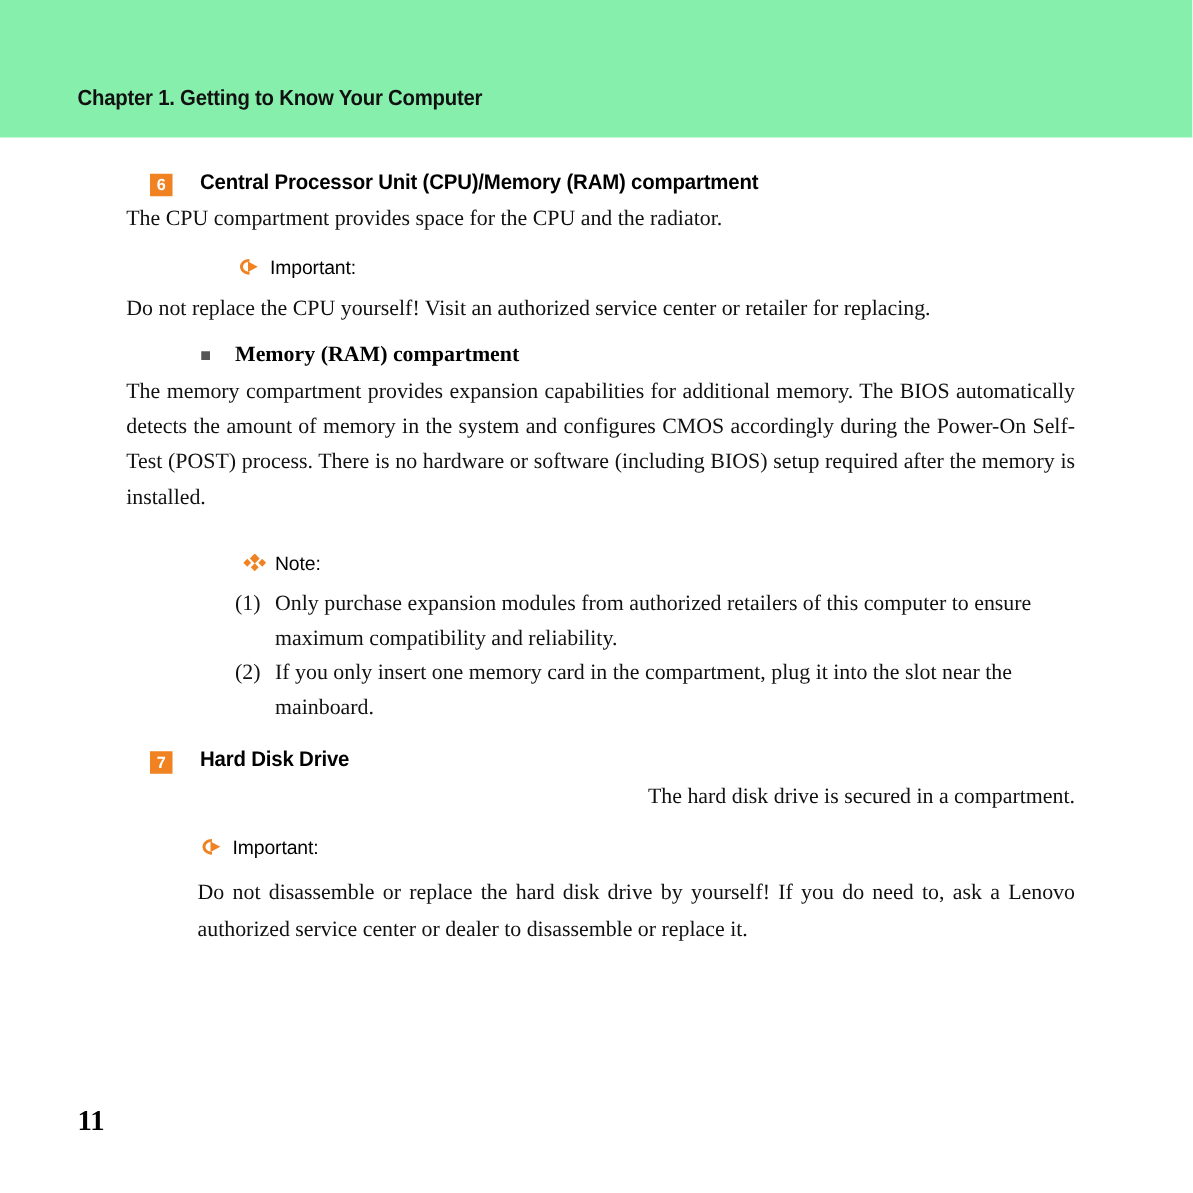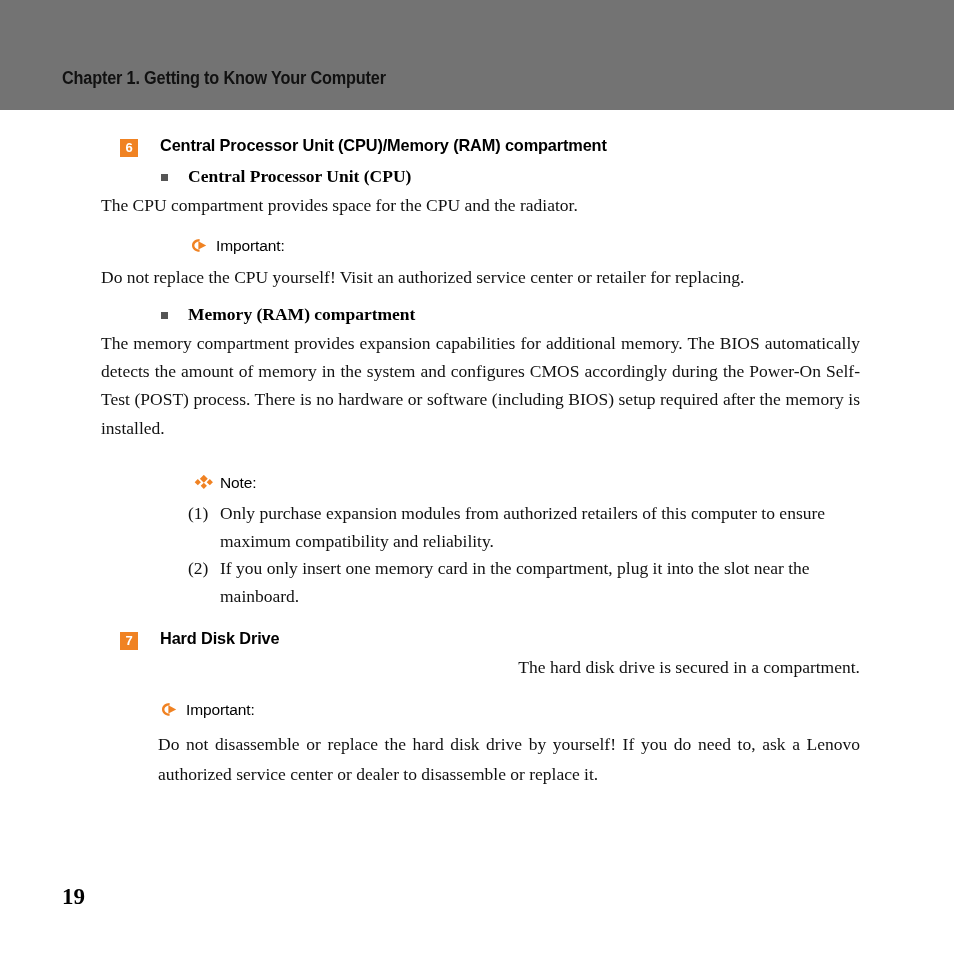--- a/index.html
+++ b/index.html
@@ -17,21 +17,21 @@
     color: #000000;
   }
 
   
   .header-band {
     position: absolute;
     left: 0;
     top: 0;
     width: 954px;
     height: 110px;
-    background: #737373;
+    background: #86efac;
   }
   .header-title {
     position: absolute;
     left: 62px;
     top: 68px;
     font-family: "Liberation Sans", "DejaVu Sans", sans-serif;
     font-weight: bold;
     font-size: 17.5px;
     letter-spacing: -0.2px;
     color: #111111;
@@ -188,24 +188,20 @@
 
 <div class="page">
 
   <div class="section">
 
     <div class="sec-head" style="margin-top:26px;">
       <span class="badge">6</span>
       <span class="sec-title">Central Processor Unit (CPU)/Memory (RAM) compartment</span>
     </div>
 
-    <div class="bullet-row">
-      <span class="bullet-sq"></span>
-      <span class="bullet-title">Central Processor Unit (CPU)</span>
-    </div>
 
     <div class="para indent-188" style="margin-top:4px;">The CPU compartment provides space for the CPU and the radiator.</div>
 
     <div class="callout callout-important-1">
       <span class="ico">
         <svg width="20" height="15" viewBox="0 0 20 15">
           <path d="M9.6 1.1 C5.3 1.1 2.0 3.9 2.0 7.4 C2.0 10.9 5.3 13.7 9.6 13.7 L9.6 11.4 C6.6 11.4 4.4 9.6 4.4 7.4 C4.4 5.2 6.6 3.4 9.6 3.4 Z" fill="#f08222"></path>
           <path d="M8.4 3.2 L8.4 11.6 L16.2 7.4 Z" fill="#f08222"></path>
         </svg>
       </span><span>Important:</span>
@@ -258,13 +254,13 @@
           <path d="M9.6 1.1 C5.3 1.1 2.0 3.9 2.0 7.4 C2.0 10.9 5.3 13.7 9.6 13.7 L9.6 11.4 C6.6 11.4 4.4 9.6 4.4 7.4 C4.4 5.2 6.6 3.4 9.6 3.4 Z" fill="#f08222"></path>
           <path d="M8.4 3.2 L8.4 11.6 L16.2 7.4 Z" fill="#f08222"></path>
         </svg>
       </span><span>Important:</span>
     </div>
 
     <div class="para indent-158" style="margin-top:10px; line-height:1.72;">Do not disassemble or replace the hard disk drive by yourself! If you do need to, ask a Lenovo authorized service center or dealer to disassemble or replace it.</div>
   </div>
 </div>
 
-<div class="page-number">19</div>
+<div class="page-number">11</div>
 
 </body></html>

